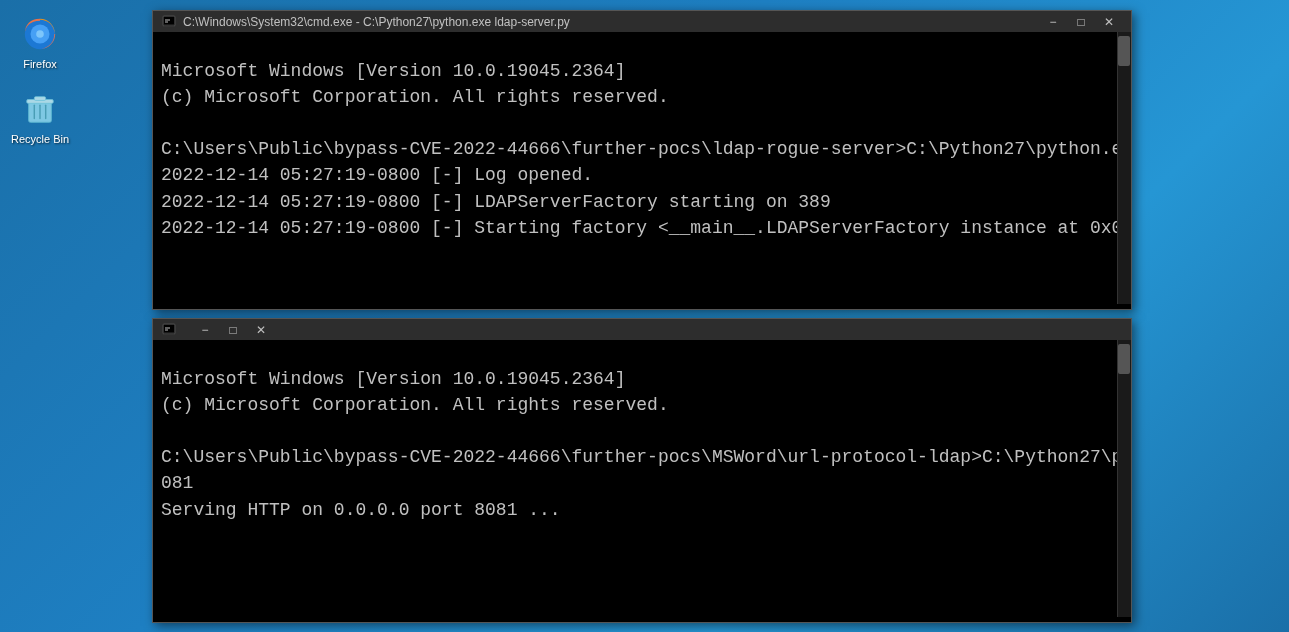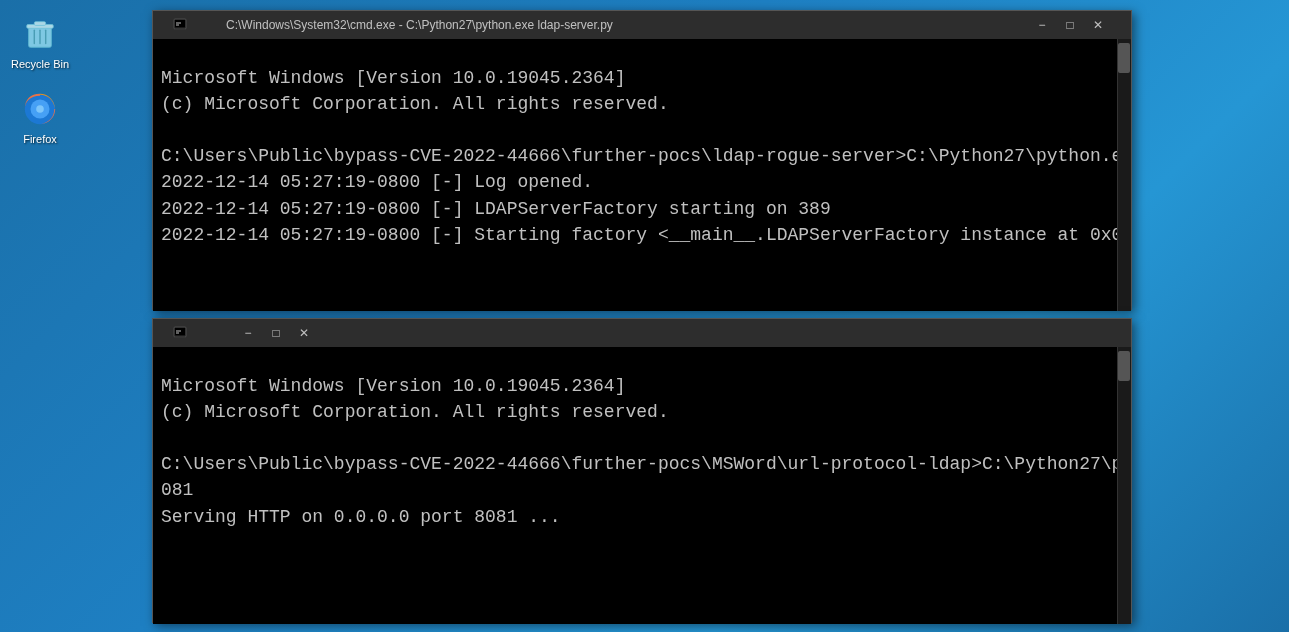--- a/index.html
+++ b/index.html
@@ -68,28 +68,27 @@
 
     
     .cmd-window {
       position: absolute;
       background: #000;
       border: 1px solid #555;
       box-shadow: 3px 3px 10px rgba(0,0,0,0.5);
     }
 
     .cmd-titlebar {
-      height: 28px;
+      height: 21px;
       background: #2d2d2d;
       display: flex;
       align-items: center;
-      padding: 0 19px;
+      padding: 0 8px;
       user-select: none;
       flex-shrink: 0;
-      gap: 32px;
     }
 
     .cmd-titlebar-icon {
       width: 16px;
       height: 16px;
       margin-right: 6px;
       display: flex;
       align-items: center;
       justify-content: center;
       flex-shrink: 0;
@@ -180,45 +179,45 @@
       width: calc(100% - 14px);
     }
   </style>
 </head>
 <body>
 
 <div class="desktop-icons">
 
   <div class="desktop-icon">
     <div class="icon-img">
-      <svg class="recycle-svg" viewBox="0 0 40 40" xmlns="http://www.w3.org/2000/svg">
-        <rect x="8" y="12" width="24" height="22" rx="2" fill="#7ec8e3" stroke="#5ab3d0" stroke-width="1"></rect>
-        <rect x="6" y="10" width="28" height="4" rx="1.5" fill="#aad8e6" stroke="#6bbfd8" stroke-width="0.8"></rect>
-        <rect x="14" y="7" width="12" height="4" rx="1.5" fill="#aad8e6" stroke="#6bbfd8" stroke-width="0.8"></rect>
-        <line x1="14" y1="16" x2="14" y2="30" stroke="#4a9db5" stroke-width="1.5" stroke-linecap="round"></line>
-        <line x1="20" y1="16" x2="20" y2="30" stroke="#4a9db5" stroke-width="1.5" stroke-linecap="round"></line>
-        <line x1="26" y1="16" x2="26" y2="30" stroke="#4a9db5" stroke-width="1.5" stroke-linecap="round"></line>
-      </svg>
-    </div>
-    <span class="icon-label">Recycle Bin</span>
-  </div>
-
-  <div class="desktop-icon">
-    <div class="icon-img">
       <svg class="firefox-svg" viewBox="0 0 40 40" xmlns="http://www.w3.org/2000/svg">
         <circle cx="20" cy="20" r="16" fill="#1c78d4"></circle>
         <circle cx="20" cy="20" r="10" fill="#46a0f5"></circle>
         <path d="M20 4 C10 4, 4 10, 4 20 C4 12 10 6 20 6 Z" fill="#ff7139" opacity="0.9"></path>
         <path d="M36 20 C36 28, 30 35, 21 36 C30 34 35 28 35 20 Z" fill="#ff7139" opacity="0.8"></path>
         <path d="M20 4 C28 4, 35 10, 36 20 C34 10 28 5 20 5 Z" fill="#ff9400" opacity="0.9"></path>
         <circle cx="20" cy="20" r="6" fill="#46a0f5"></circle>
         <circle cx="20" cy="20" r="4" fill="#7dc6fb"></circle>
       </svg>
     </div>
     <span class="icon-label">Firefox</span>
+  </div>
+
+  <div class="desktop-icon">
+    <div class="icon-img">
+      <svg class="recycle-svg" viewBox="0 0 40 40" xmlns="http://www.w3.org/2000/svg">
+        <rect x="8" y="12" width="24" height="22" rx="2" fill="#7ec8e3" stroke="#5ab3d0" stroke-width="1"></rect>
+        <rect x="6" y="10" width="28" height="4" rx="1.5" fill="#aad8e6" stroke="#6bbfd8" stroke-width="0.8"></rect>
+        <rect x="14" y="7" width="12" height="4" rx="1.5" fill="#aad8e6" stroke="#6bbfd8" stroke-width="0.8"></rect>
+        <line x1="14" y1="16" x2="14" y2="30" stroke="#4a9db5" stroke-width="1.5" stroke-linecap="round"></line>
+        <line x1="20" y1="16" x2="20" y2="30" stroke="#4a9db5" stroke-width="1.5" stroke-linecap="round"></line>
+        <line x1="26" y1="16" x2="26" y2="30" stroke="#4a9db5" stroke-width="1.5" stroke-linecap="round"></line>
+      </svg>
+    </div>
+    <span class="icon-label">Recycle Bin</span>
   </div>
 
 
 
 </div>
 
 <div class="cmd-window cmd-window-1">
   <div class="cmd-titlebar">
     <div class="cmd-titlebar-icon">
       <svg width="14" height="14" viewBox="0 0 14 14">

